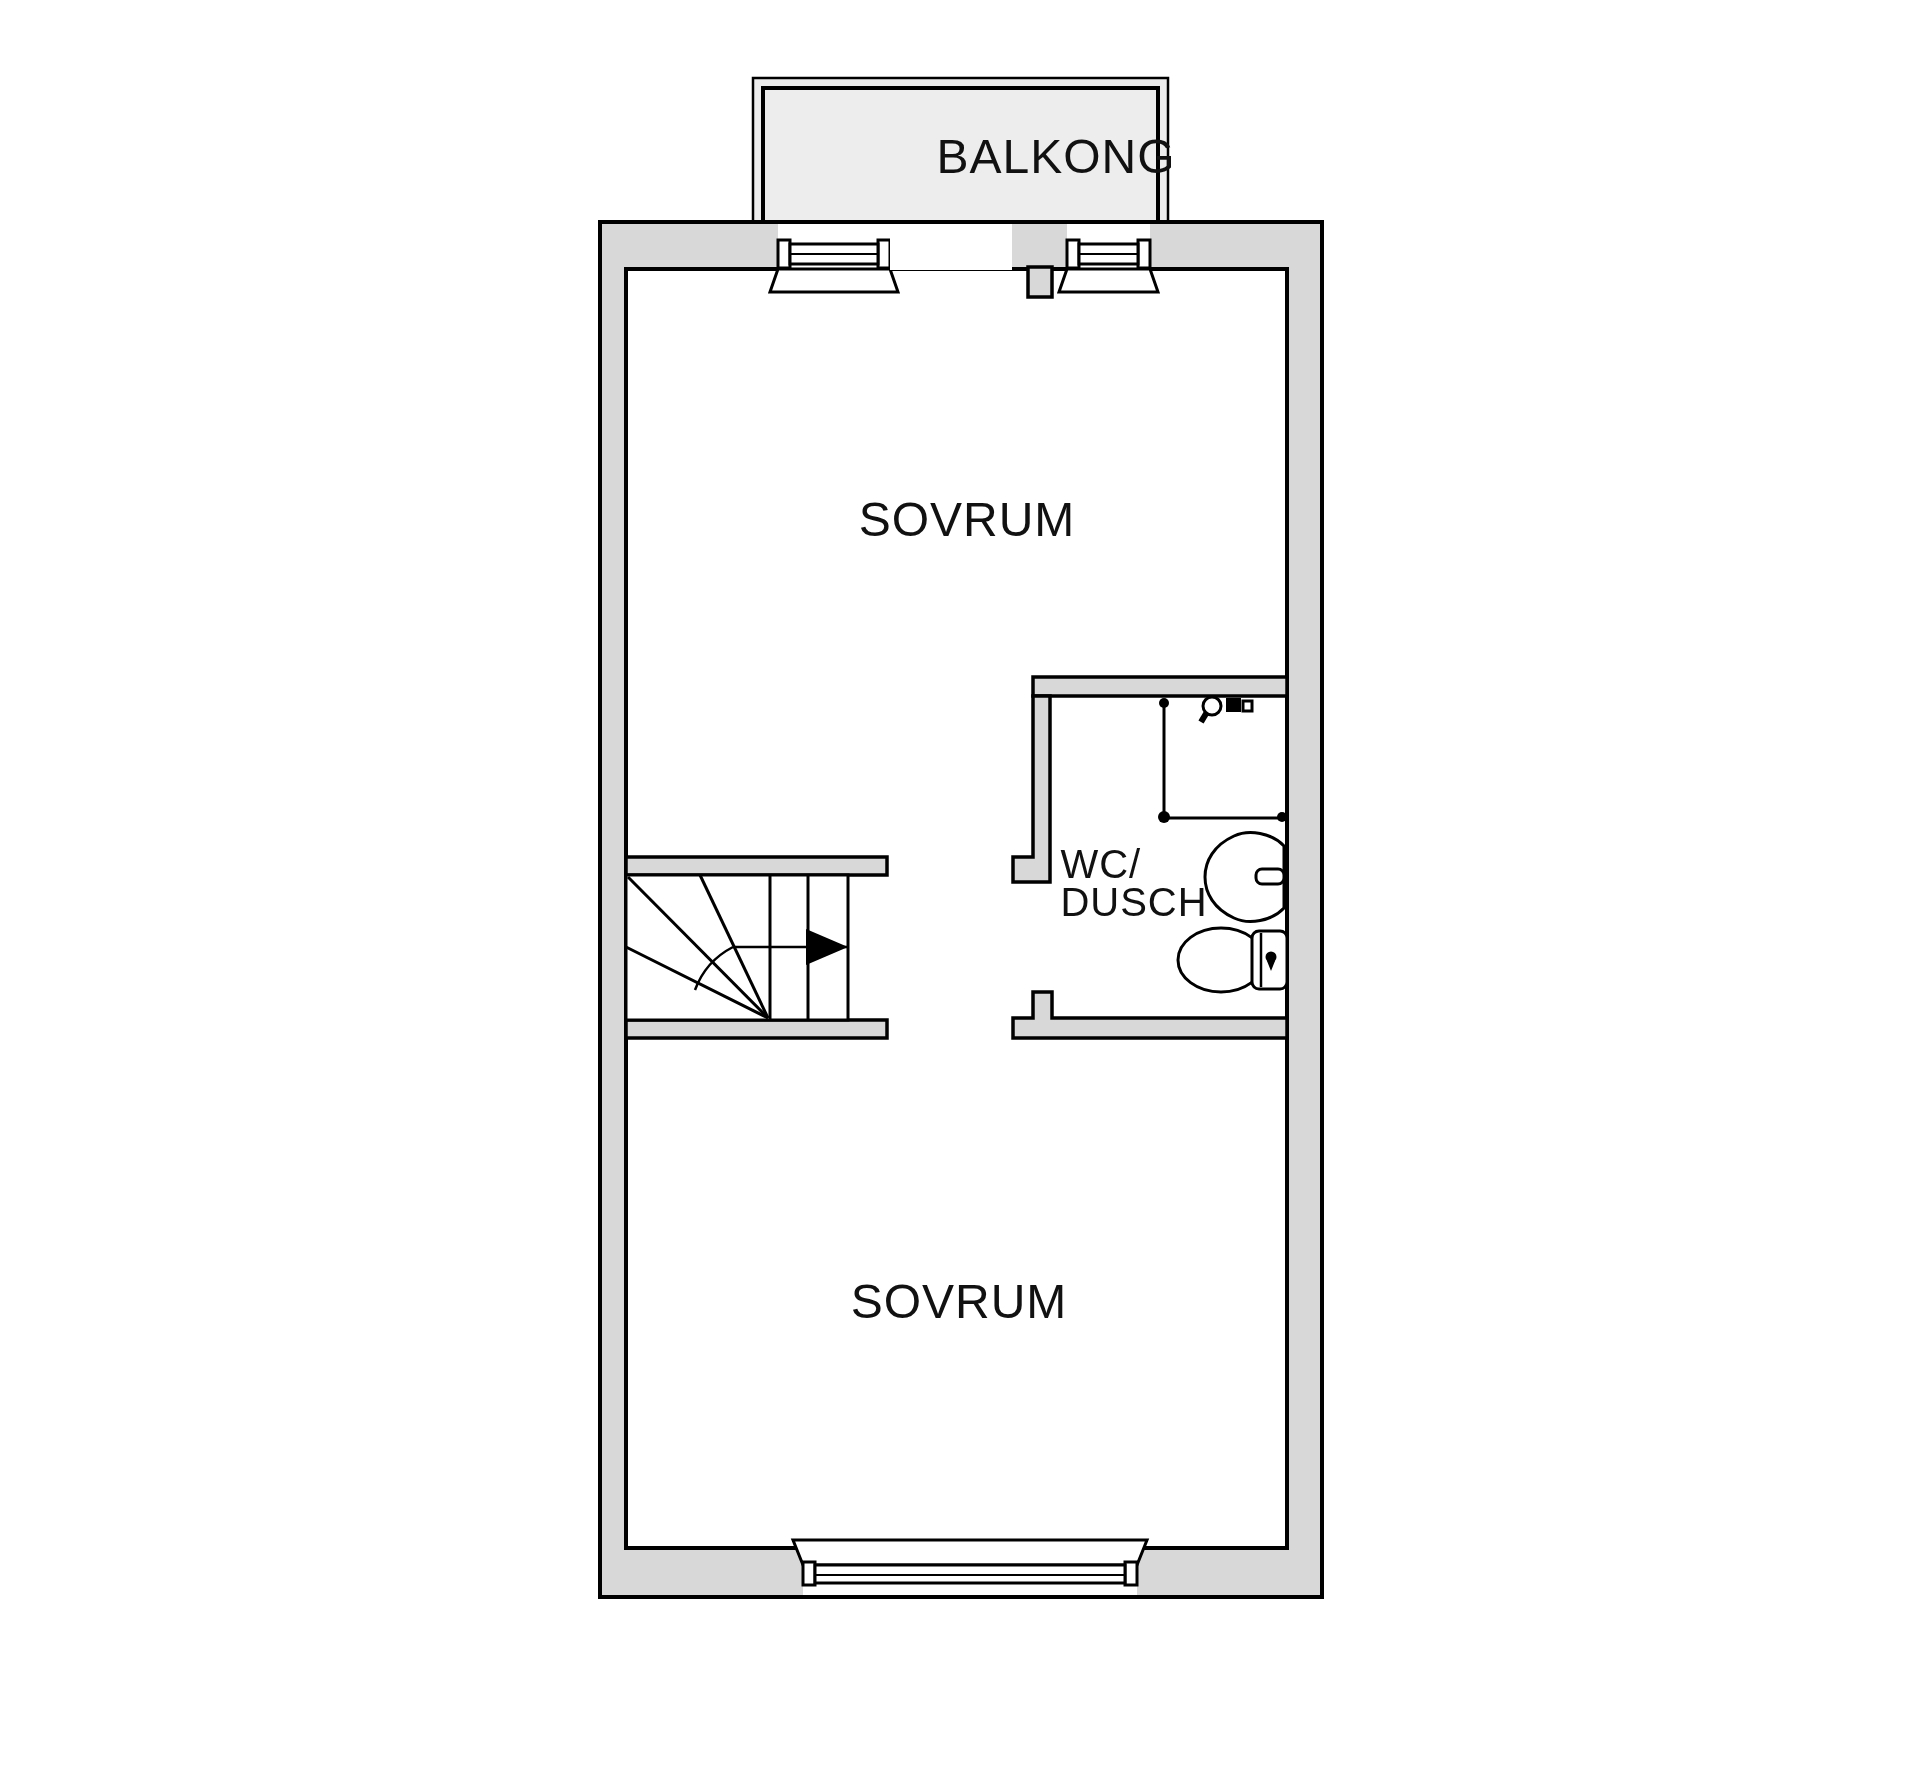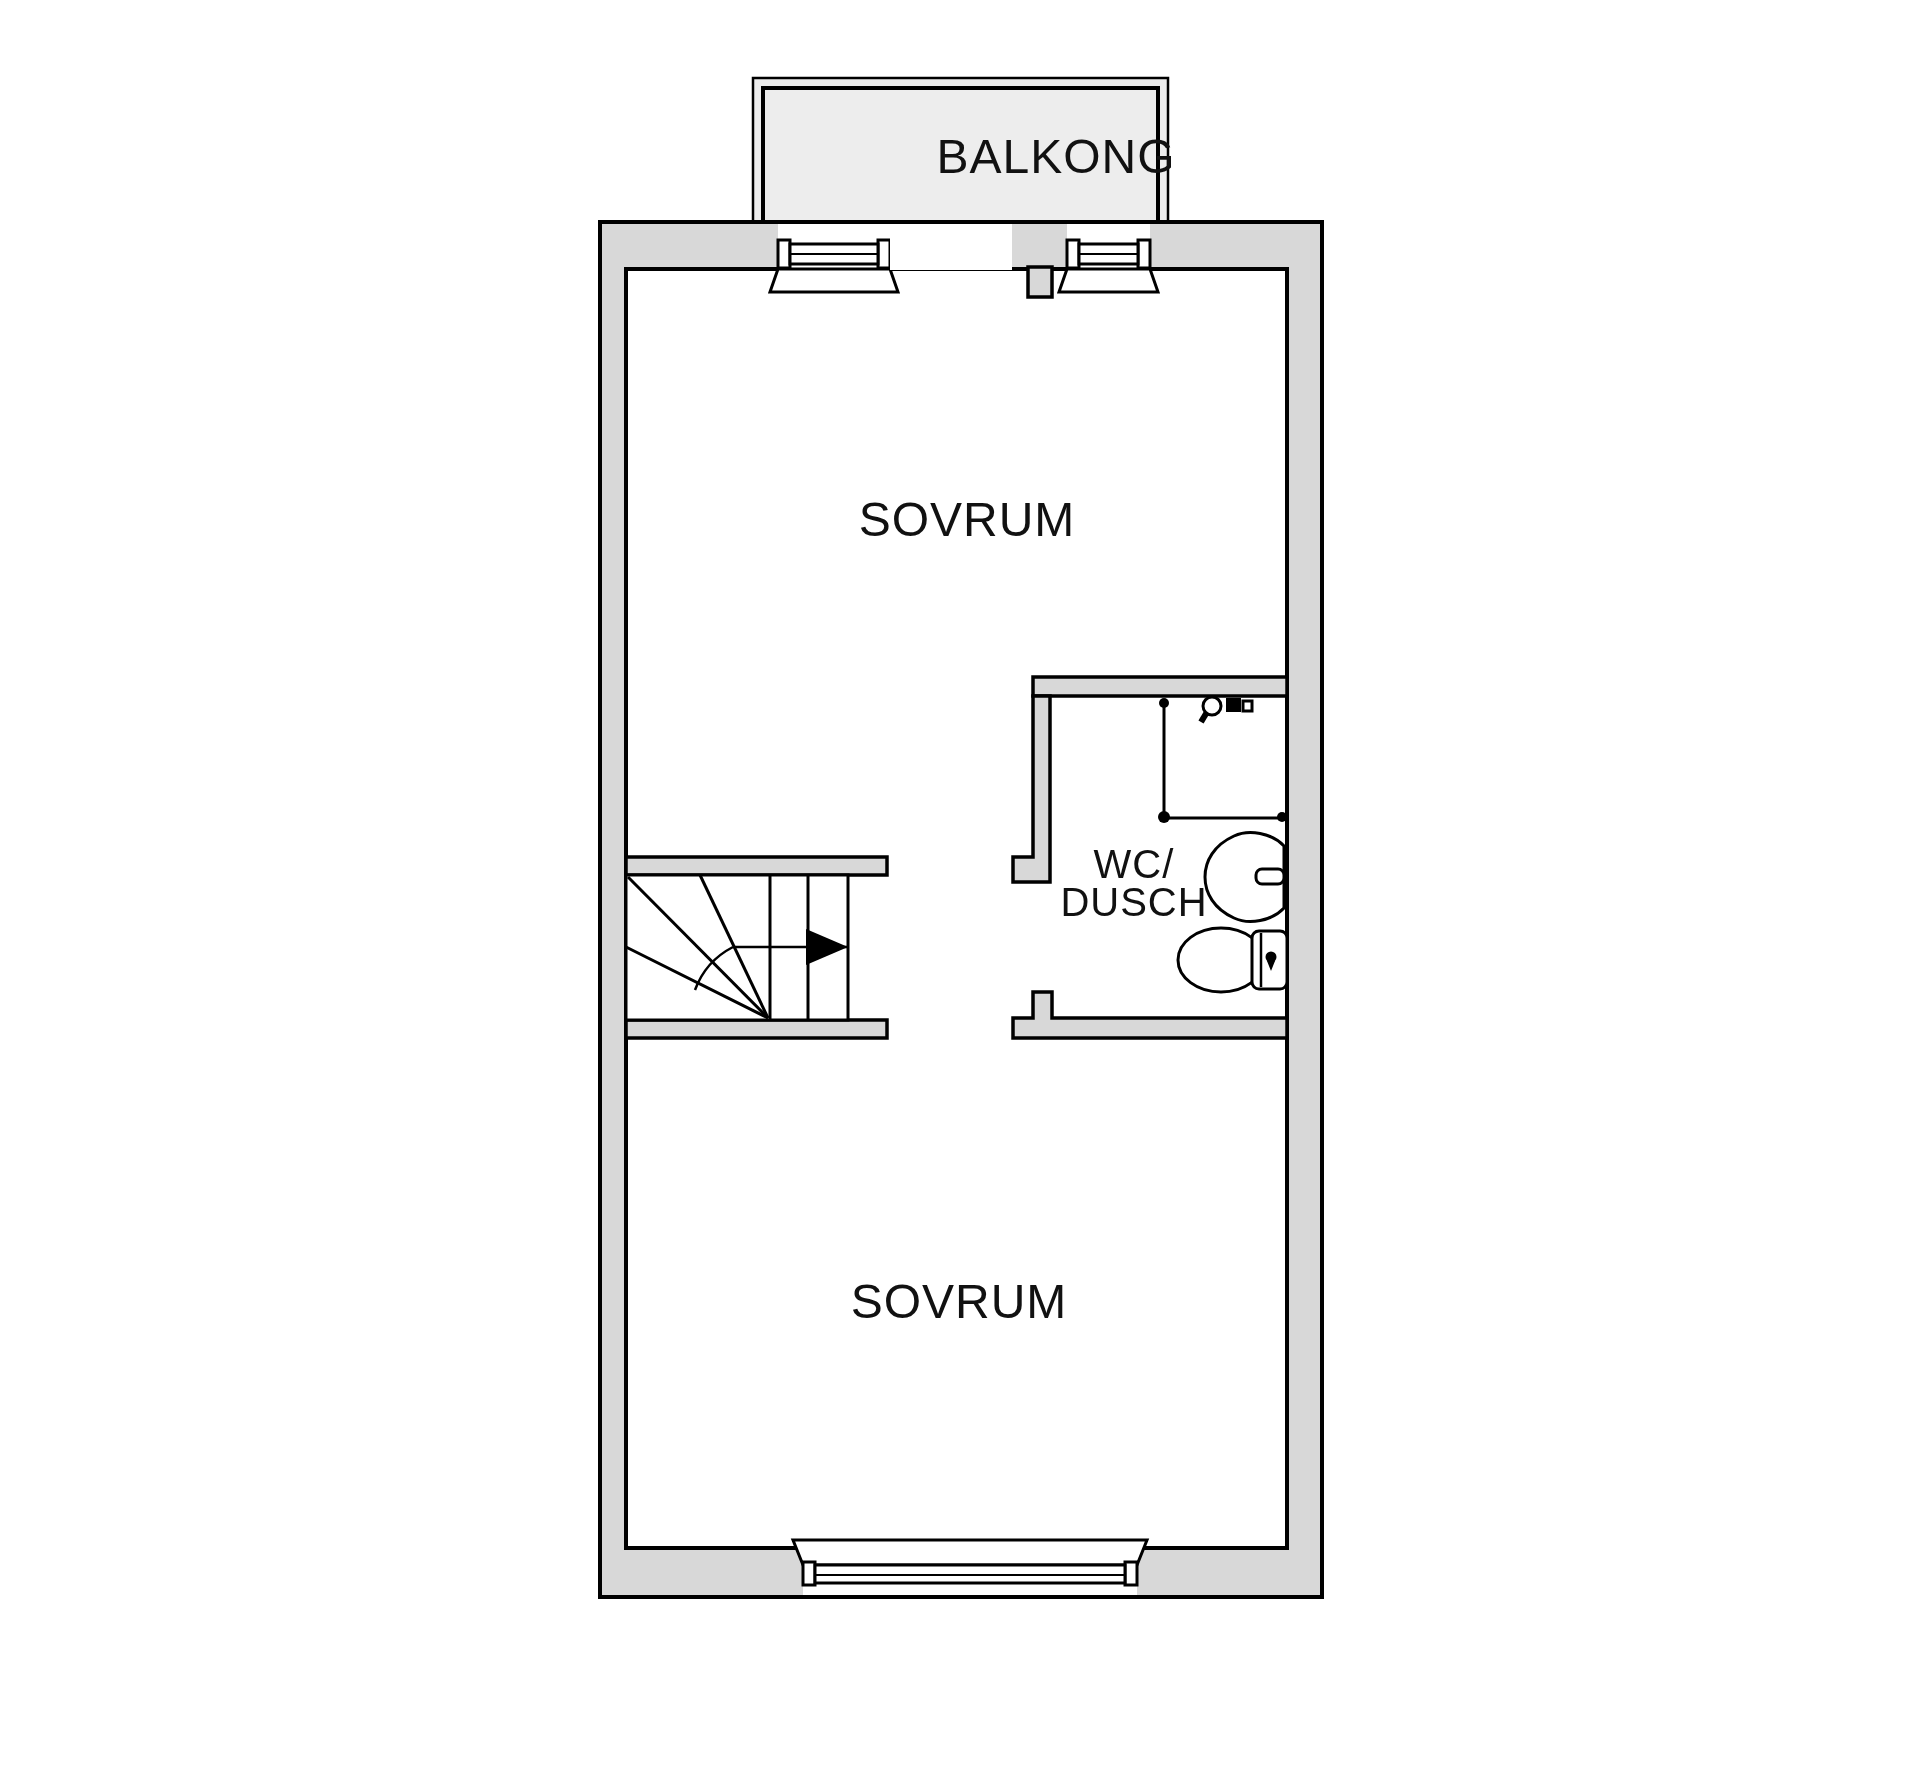--- a/index.html
+++ b/index.html
@@ -30,21 +30,20 @@
     transform:translate(-50%,-50%);
     color:var(--text);
     font-size:48px;
     letter-spacing:1px;
     white-space:nowrap;
     line-height:1.1;
   }
   .room-label.small{
     font-size:40px;
     line-height:38px;
-    text-align:center;
   }
 </style>
 </head>
 <body>
 
 <div id="stage">
 
   <svg id="plan-svg" width="1920" height="1787" viewBox="0 0 1920 1787">
 
     <g>

